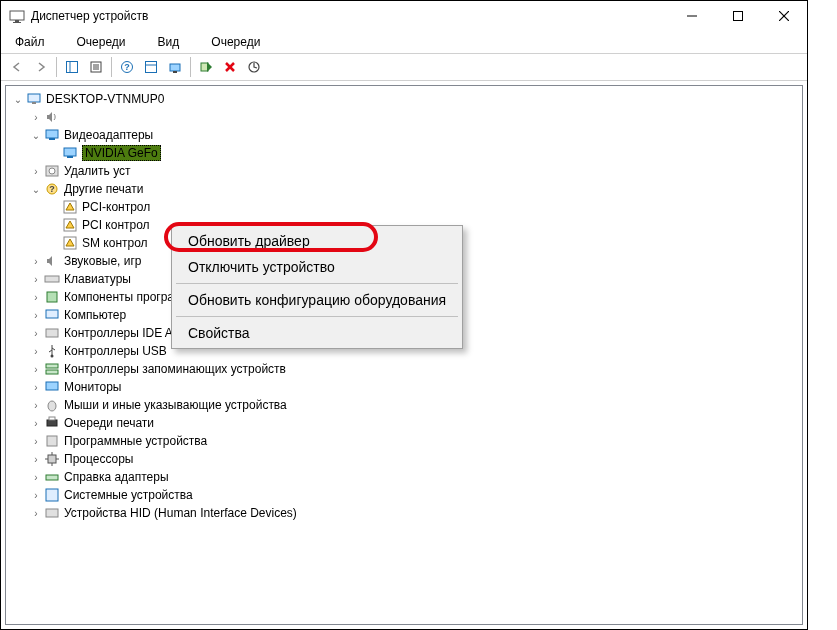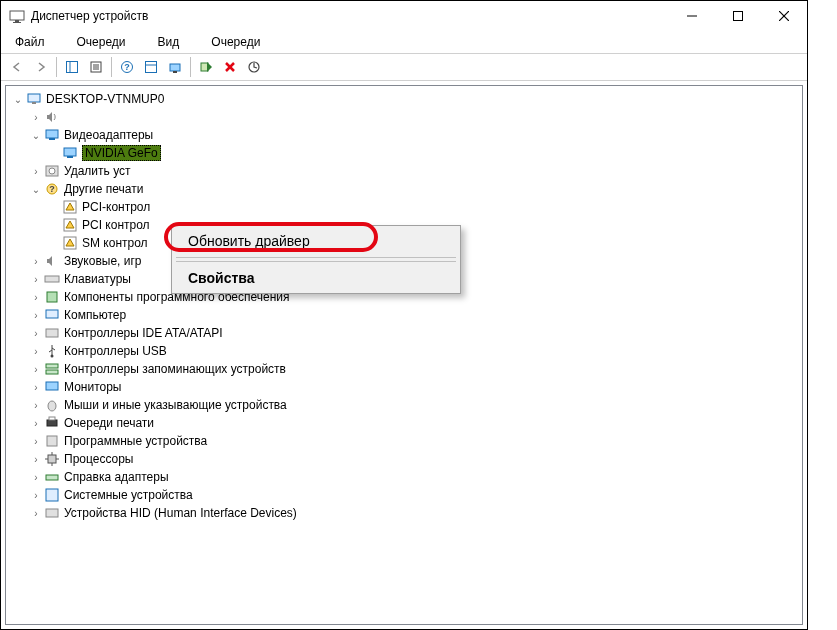--- a/index.html
+++ b/index.html
@@ -19,21 +19,21 @@
   .tree-wrap { width:100%; height:100%; border:1px solid #828790; background:#fff; overflow:auto; position:relative; }
   .tree { padding: 4px 0; }
   .node { white-space: nowrap; height:18px; display:flex; align-items:center; }
   .expander { width:16px; height:16px; display:inline-flex; align-items:center; justify-content:center; font-size:10px; color:#6b6b6b; margin-right:0; cursor:pointer; }
   .expander.spacer { visibility:hidden; }
   .node-icon { width:16px; height:16px; display:inline-flex; align-items:center; justify-content:center; margin-right:4px; flex-shrink:0; }
   .node-label { }
   .node-label.selected { background:#4d7c0f; border:1px dotted #000; padding:0 2px; }
   .context-menu { position:absolute; background:#f0f0f0; border:1px solid #a0a0a0; box-shadow: 4px 4px 6px rgba(0,0,0,.25); min-width:290px; padding: 2px; font-size:14px; }
   .ctx-item { padding: 5px 14px 5px 14px; }
-  .ctx-item.bold { font-weight:bold; }
+  .ctx-item.bold { font-weight:normal; }
   .ctx-sep { height:1px; background:#c0c0c0; margin:3px 2px; }
   .highlight-oval { position:absolute; border:4px solid #e30613; border-radius: 20px; pointer-events:none; }
   svg { display:block; }
 </style>
 </head>
 <body>
 
 <div class="window">
 
   <div class="title-bar">
@@ -376,21 +376,23 @@
                 <rect x="2" y="4" width="12" height="8" fill="#e0e0e0" stroke="#888"></rect>
               </svg>
             </span>
           <span class="node-label">Устройства HID (Human Interface Devices)</span>
         </div>
 
       </div>
 
       <div class="context-menu" style="left:165px; top:139px;">
         <div class="ctx-item">Обновить драйвер</div>
+        <div class="ctx-item">Отключить устройство</div>
         <div class="ctx-sep"></div>
+        <div class="ctx-item">Обновить конфигурацию оборудования</div>
         <div class="ctx-sep"></div>
         <div class="ctx-item bold">Свойства</div>
       </div>
 
       <div class="highlight-oval" style="left:158px; top:136px; width:214px; height:30px;"></div>
 
     </div>
   </div>
 
 </div>

